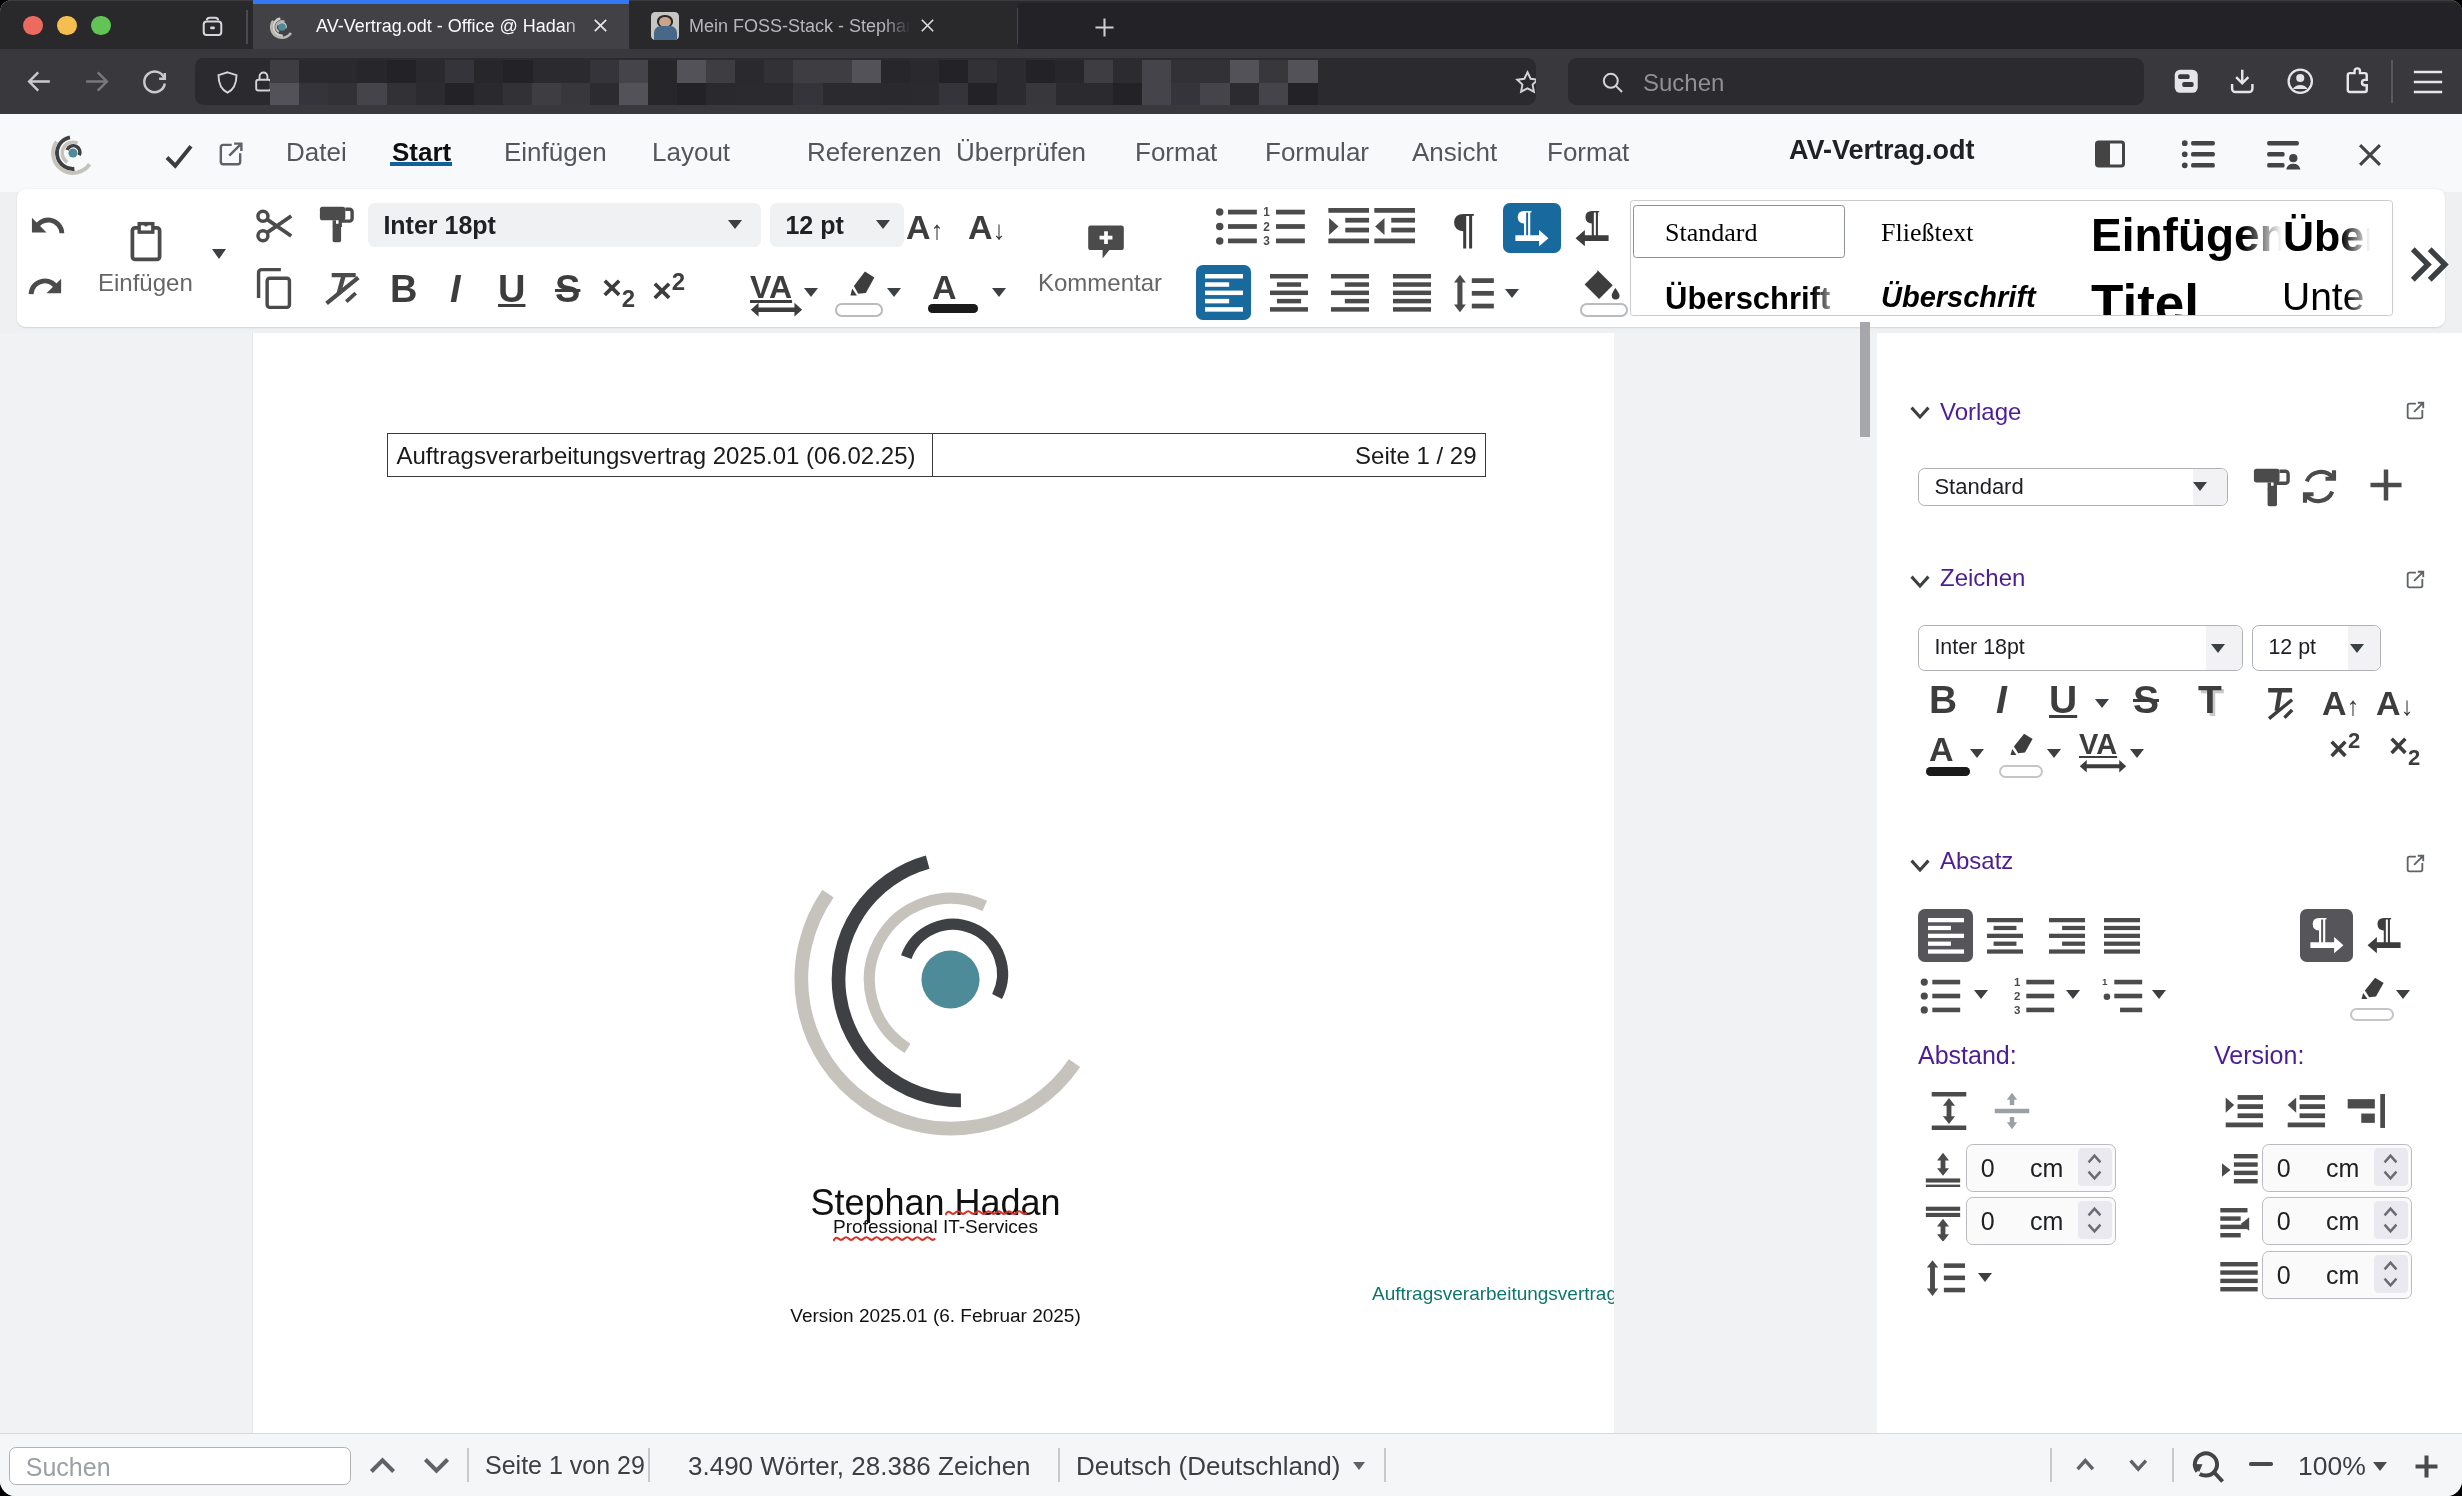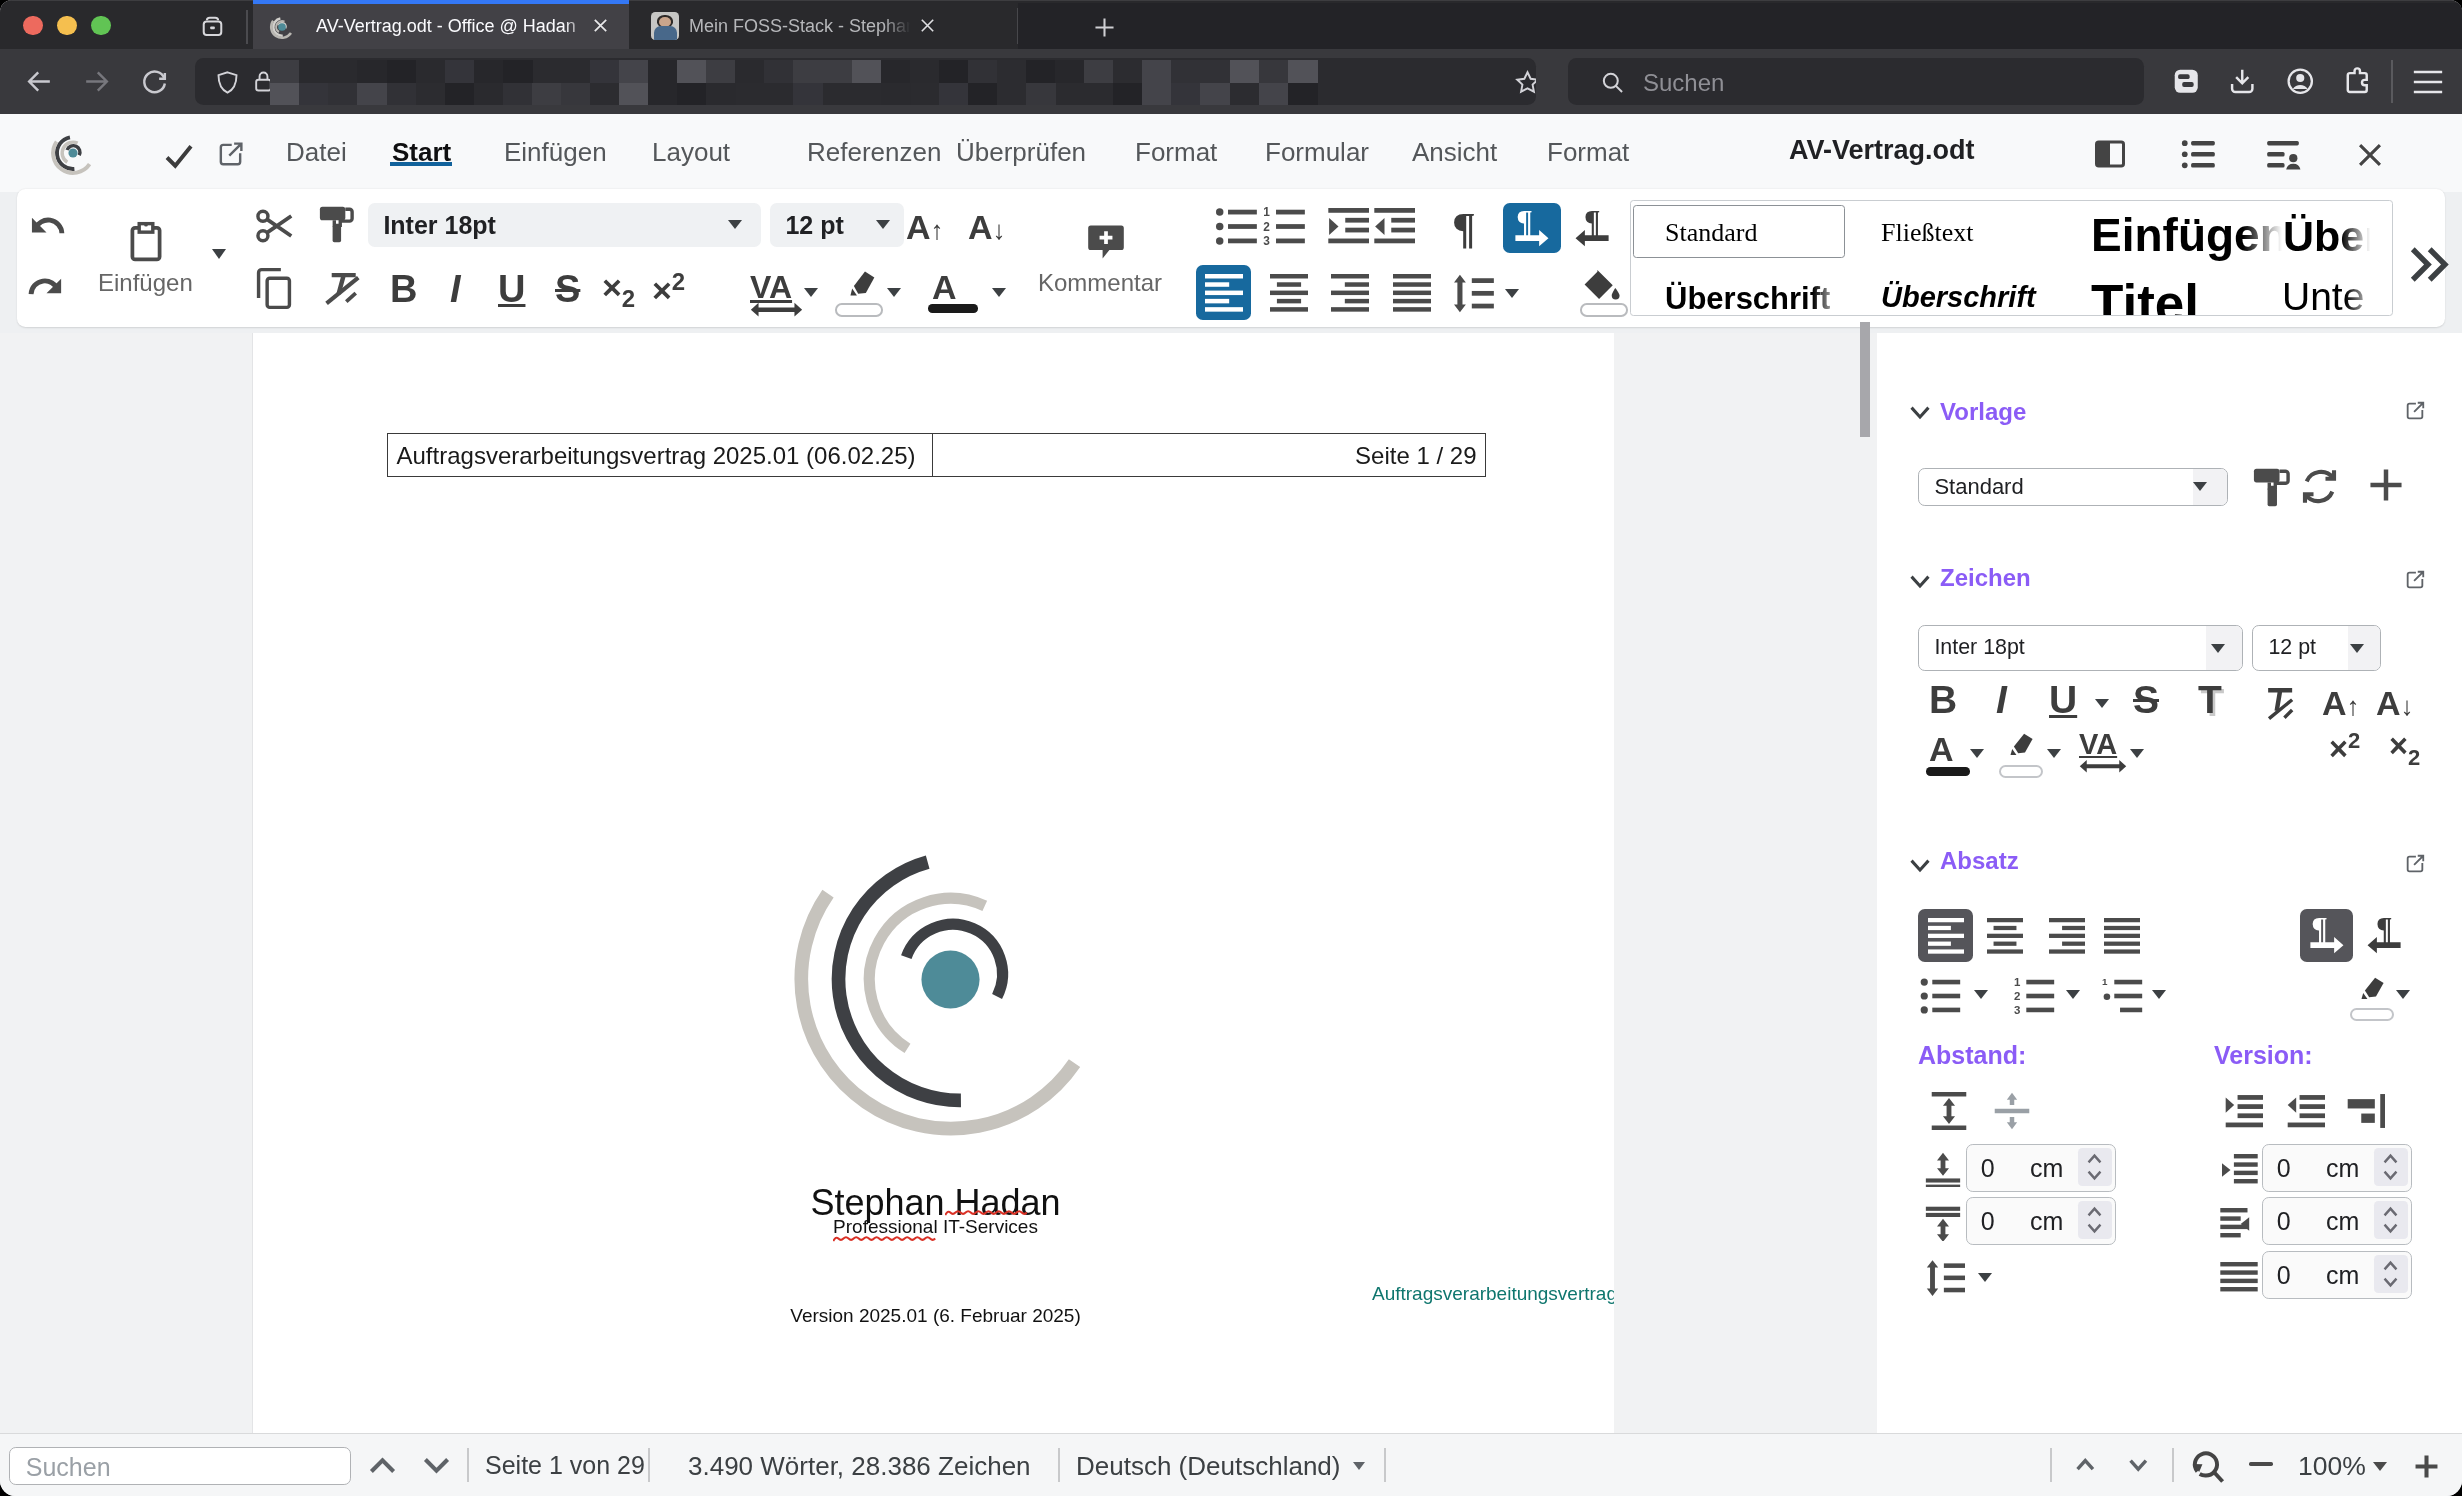--- a/index.html
+++ b/index.html
@@ -39,21 +39,21 @@
 .activebtn{position:absolute;background:#17699e;border-radius:6.8px}
 
 #stylebox{position:absolute;left:1613px;top:11px;width:763px;height:116px;border:1.7px solid #c9cdd1;border-radius:3.4px;background:#fff;overflow:hidden}
 .stcell{position:absolute;white-space:nowrap;color:#000}
 
 #canvas{position:absolute;left:0;top:333px;width:2462px;height:1100px;background:#fff}
 #leftstrip{position:absolute;left:0;top:0;width:253px;height:1100px;background:#f1f2f3;border-right:0.9px solid #e3e4e6}
 #rightstrip{position:absolute;left:1614px;top:0;width:263px;height:1100px;background:#f1f2f3}
 #scrollthumb{position:absolute;left:246px;top:-11px;width:10.3px;height:115px;background:#a7a7ab}
 #sidebar{position:absolute;left:1878px;top:0;width:585px;height:1100px;background:#fff}
-.sbhead{position:absolute;font-size:24px;line-height:1;color:#8b5cf6;font-weight:bold}
+.sbhead{position:absolute;font-size:24px;line-height:1;color:#4c1d95;font-weight:normal}
 .sbico{position:absolute;color:#4b4b4b}
 .sbfield{position:absolute;background:#fff;border:1.7px solid #aeb2b6;border-radius:6.8px;overflow:hidden}
 .sbfield .ftext{position:absolute;left:15.4px;top:6.8px;font-size:22px;color:#202124}
 .spin{position:absolute;background:#fafafa;border:1.7px solid #b8bcc0;border-radius:6.8px}
 
 #statusbar{position:absolute;left:0;top:1433px;width:2462px;height:63px;background:#f5f6f7;border-top:0.9px solid #d9dadb}
 .stext{position:absolute;top:17px;font-size:26px;color:#3c4043;white-space:nowrap}
 .ssep{position:absolute;top:13.7px;width:1.7px;height:34px;background:#c8c9cb}
 </style>
 </head>

